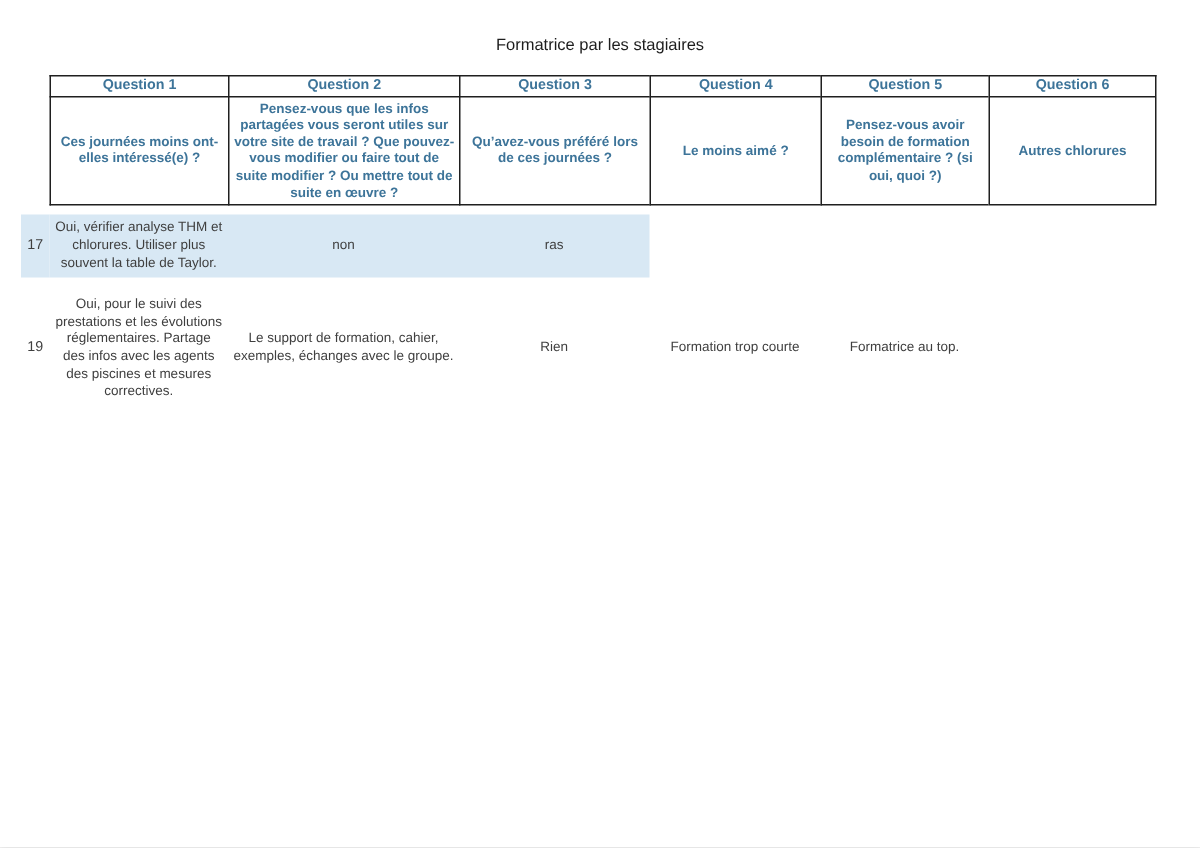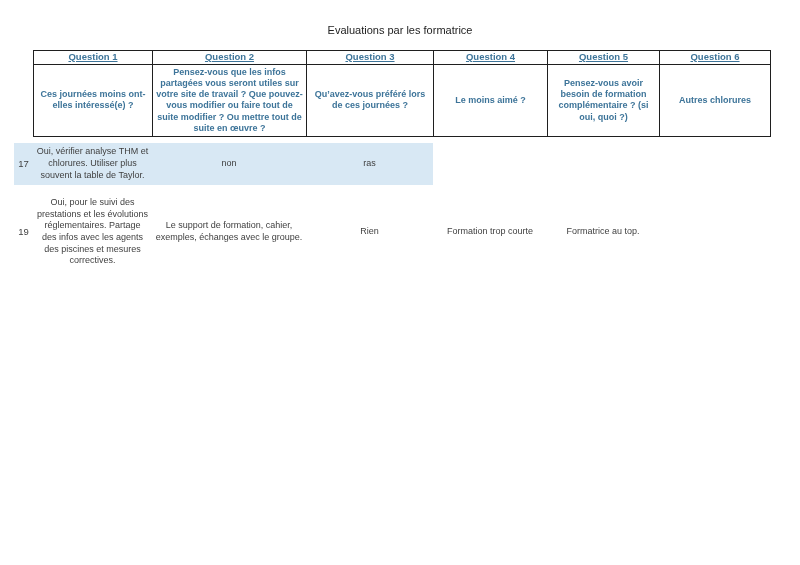--- a/index.html
+++ b/index.html
@@ -38,40 +38,39 @@
     padding:1px 3px;
   }
   
   .h1{border-top:1.5px solid var(--border);border-left:1.5px solid var(--border);min-height:12px;}
   .h2{border-top:1.5px solid var(--border);border-left:1.5px solid var(--border);
       border-bottom:1.5px solid var(--border);min-height:73px;}
   .rt{border-right:1.5px solid var(--border);}
   .qlabel{
     font-size:9.5px;font-weight:bold;color:var(--header-text);
     line-height:1.15;
-    text-decoration:underline;
   }
   .qtext{
     font-size:9px;font-weight:bold;color:var(--header-text);
     line-height:1.25;
   }
   .row-17{margin-top:6px;}
   .row-17 .cell{min-height:42px;background:var(--row-highlight);}
   .row-18{margin-top:11px;}
   .row-18 .cell{min-height:58px;}
   .body-cell{font-size:9px;color:var(--body-text);line-height:1.3;}
   .rownum{font-size:9.5px;color:var(--body-text);}
   .corner{border:none;}
 </style>
 </head>
 <body>
 
 <div class="page">
 
-  <div class="doc-title">Evaluations par les formatrice</div>
+  <div class="doc-title">Formatrice par les stagiaires</div>
 
   <div class="tbl">
 
     <div class="grid">
       <div class="cell corner"></div>
       <div class="cell h1 qlabel">Question 1</div>
       <div class="cell h1 qlabel">Question 2</div>
       <div class="cell h1 qlabel">Question 3</div>
       <div class="cell h1 qlabel">Question 4</div>
       <div class="cell h1 qlabel">Question 5</div>

